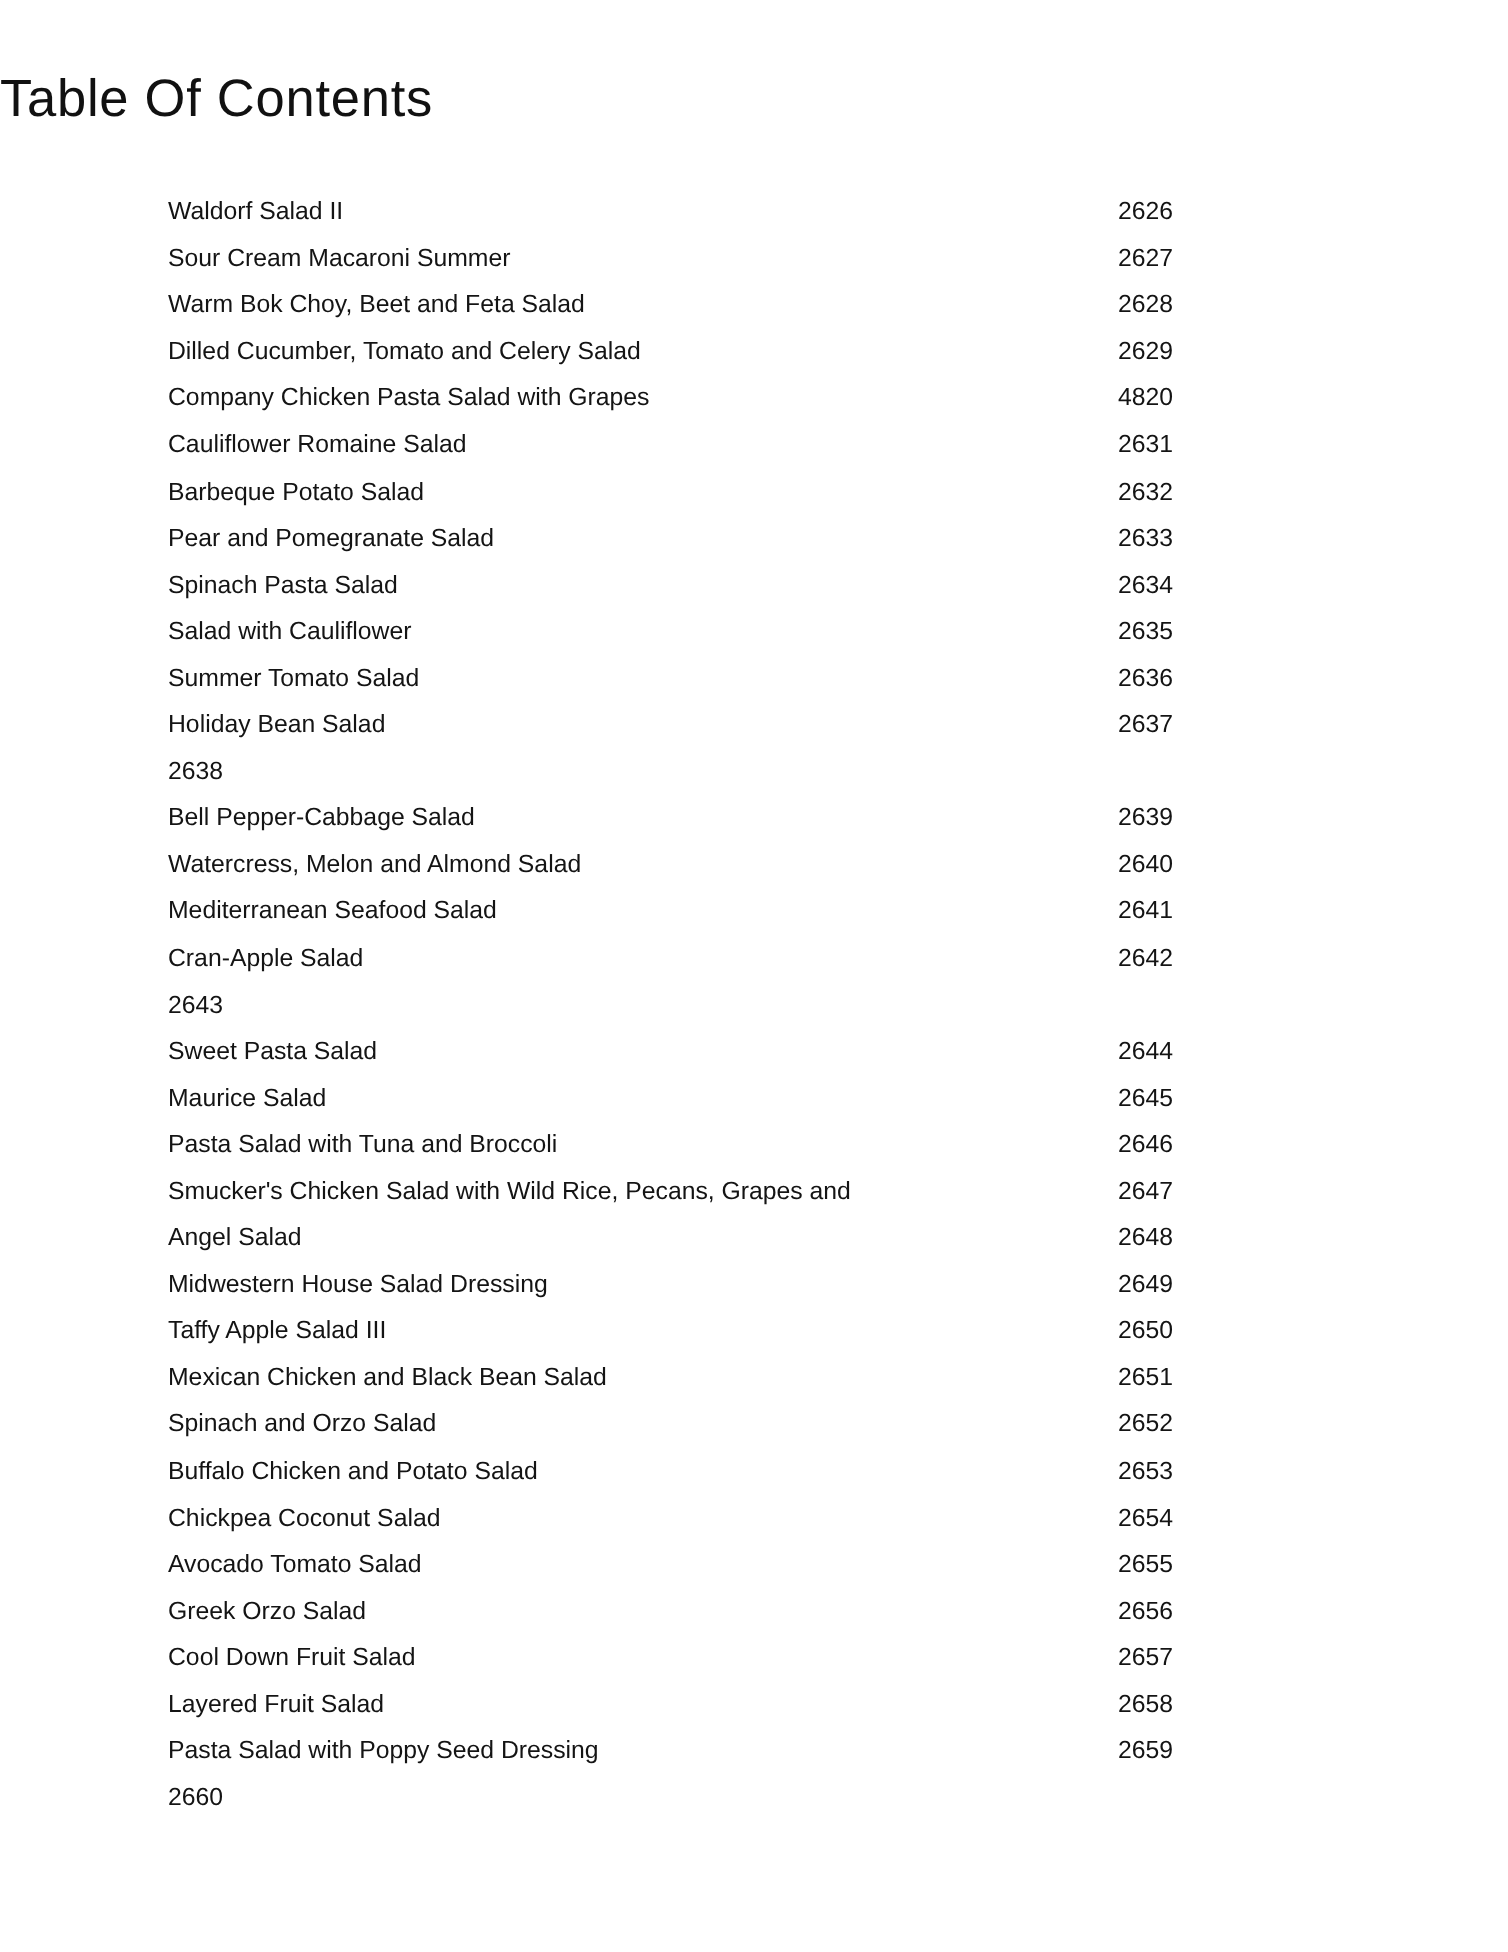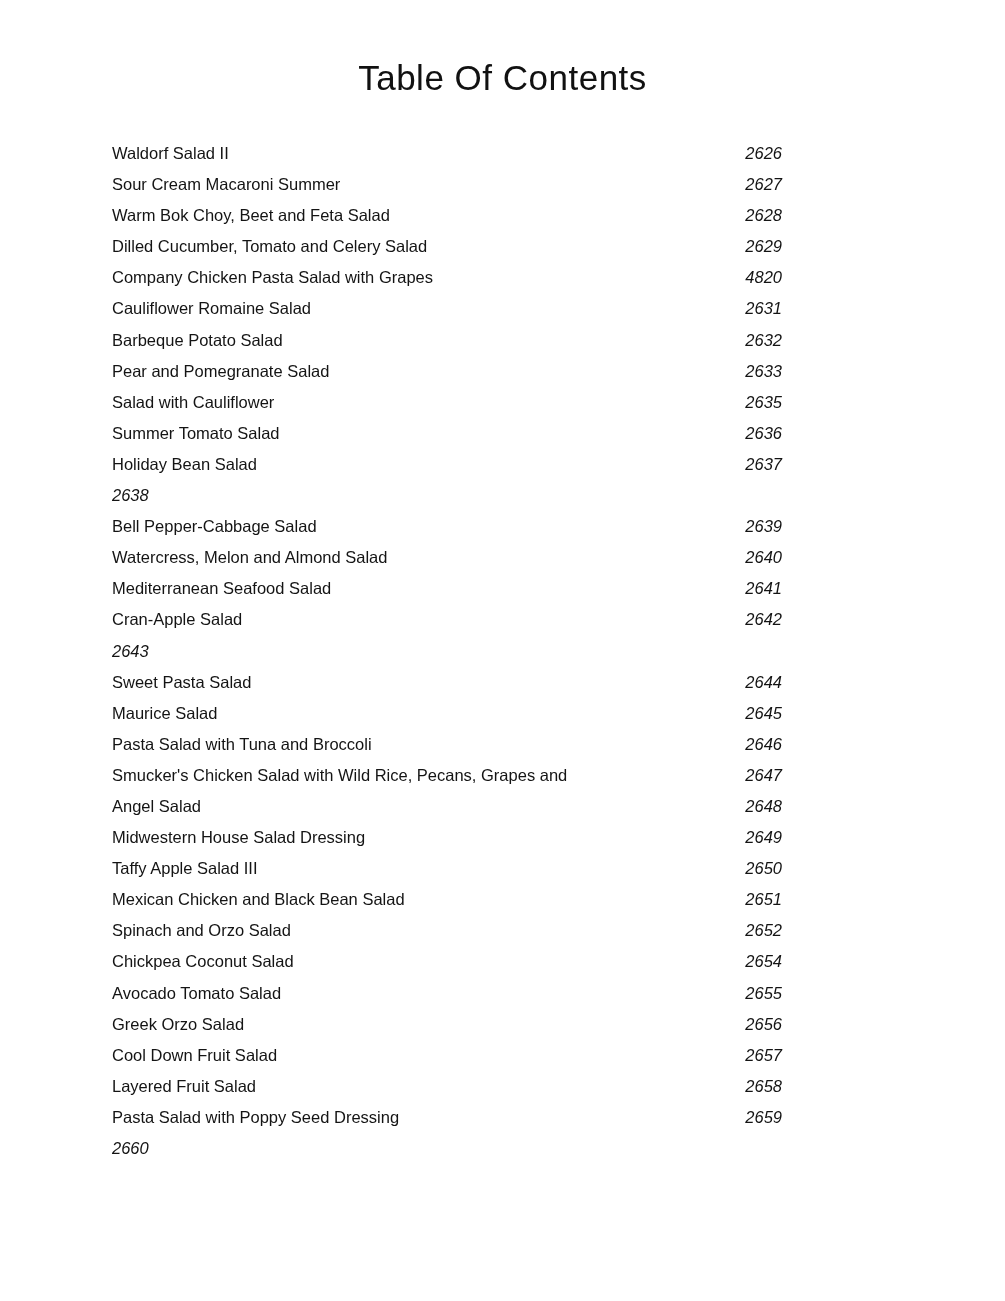--- a/index.html
+++ b/index.html
@@ -11,22 +11,21 @@
     position: relative;
     width: 1005px;
     height: 1301px;
     background: #ffffff;
     font-family: "Liberation Sans", sans-serif;
     color: #1a1a1a;
     overflow: hidden;
     box-sizing: border-box;
   }
   .title {
-    margin: 58px 0 0 0;
-    text-align: center;
+    margin: 46px 0 0 0;
     font-size: 35px;
     font-weight: 400;
     letter-spacing: 0.5px;
     color: #111111;
   }
   .toc {
     margin: 40px 0 0 112px;
     width: 670px;
   }
   .toc-row {
@@ -38,21 +37,20 @@
     color: #141414;
     gap: 20px;
   }
   .toc-title {
     white-space: nowrap;
     overflow: hidden;
     padding-right: 12px;
   }
   .toc-page {
     white-space: nowrap;
-    font-style: italic;
   }
 </style>
 </head>
 <body>
 
 <div class="page">
   <h1 class="title">Table Of Contents</h1>
   <div class="toc">
       <div class="toc-row">
         <span class="toc-title">Waldorf Salad II</span>
@@ -78,20 +76,24 @@
         <span class="toc-title">Cauliflower Romaine Salad</span>
         <span class="toc-page">2631</span>
       </div>
       <div class="toc-row">
         <span class="toc-title">Barbeque Potato Salad</span>
         <span class="toc-page">2632</span>
       </div>
       <div class="toc-row">
         <span class="toc-title">Pear and Pomegranate Salad</span>
         <span class="toc-page">2633</span>
+      </div>
+      <div class="toc-row">
+        <span class="toc-title">Spinach Pasta Salad</span>
+        <span class="toc-page">2634</span>
       </div>
       <div class="toc-row">
         <span class="toc-title">Salad with Cauliflower</span>
         <span class="toc-page">2635</span>
       </div>
       <div class="toc-row">
         <span class="toc-title">Summer Tomato Salad</span>
         <span class="toc-page">2636</span>
       </div>
       <div class="toc-row">
@@ -150,20 +152,24 @@
       </div>
       <div class="toc-row">
         <span class="toc-title">Mexican Chicken and Black Bean Salad</span>
         <span class="toc-page">2651</span>
       </div>
       <div class="toc-row">
         <span class="toc-title">Spinach and Orzo Salad</span>
         <span class="toc-page">2652</span>
       </div>
       <div class="toc-row">
+        <span class="toc-title">Buffalo Chicken and Potato Salad</span>
+        <span class="toc-page">2653</span>
+      </div>
+      <div class="toc-row">
         <span class="toc-title">Chickpea Coconut Salad</span>
         <span class="toc-page">2654</span>
       </div>
       <div class="toc-row">
         <span class="toc-title">Avocado Tomato Salad</span>
         <span class="toc-page">2655</span>
       </div>
       <div class="toc-row">
         <span class="toc-title">Greek Orzo Salad</span>
         <span class="toc-page">2656</span>

